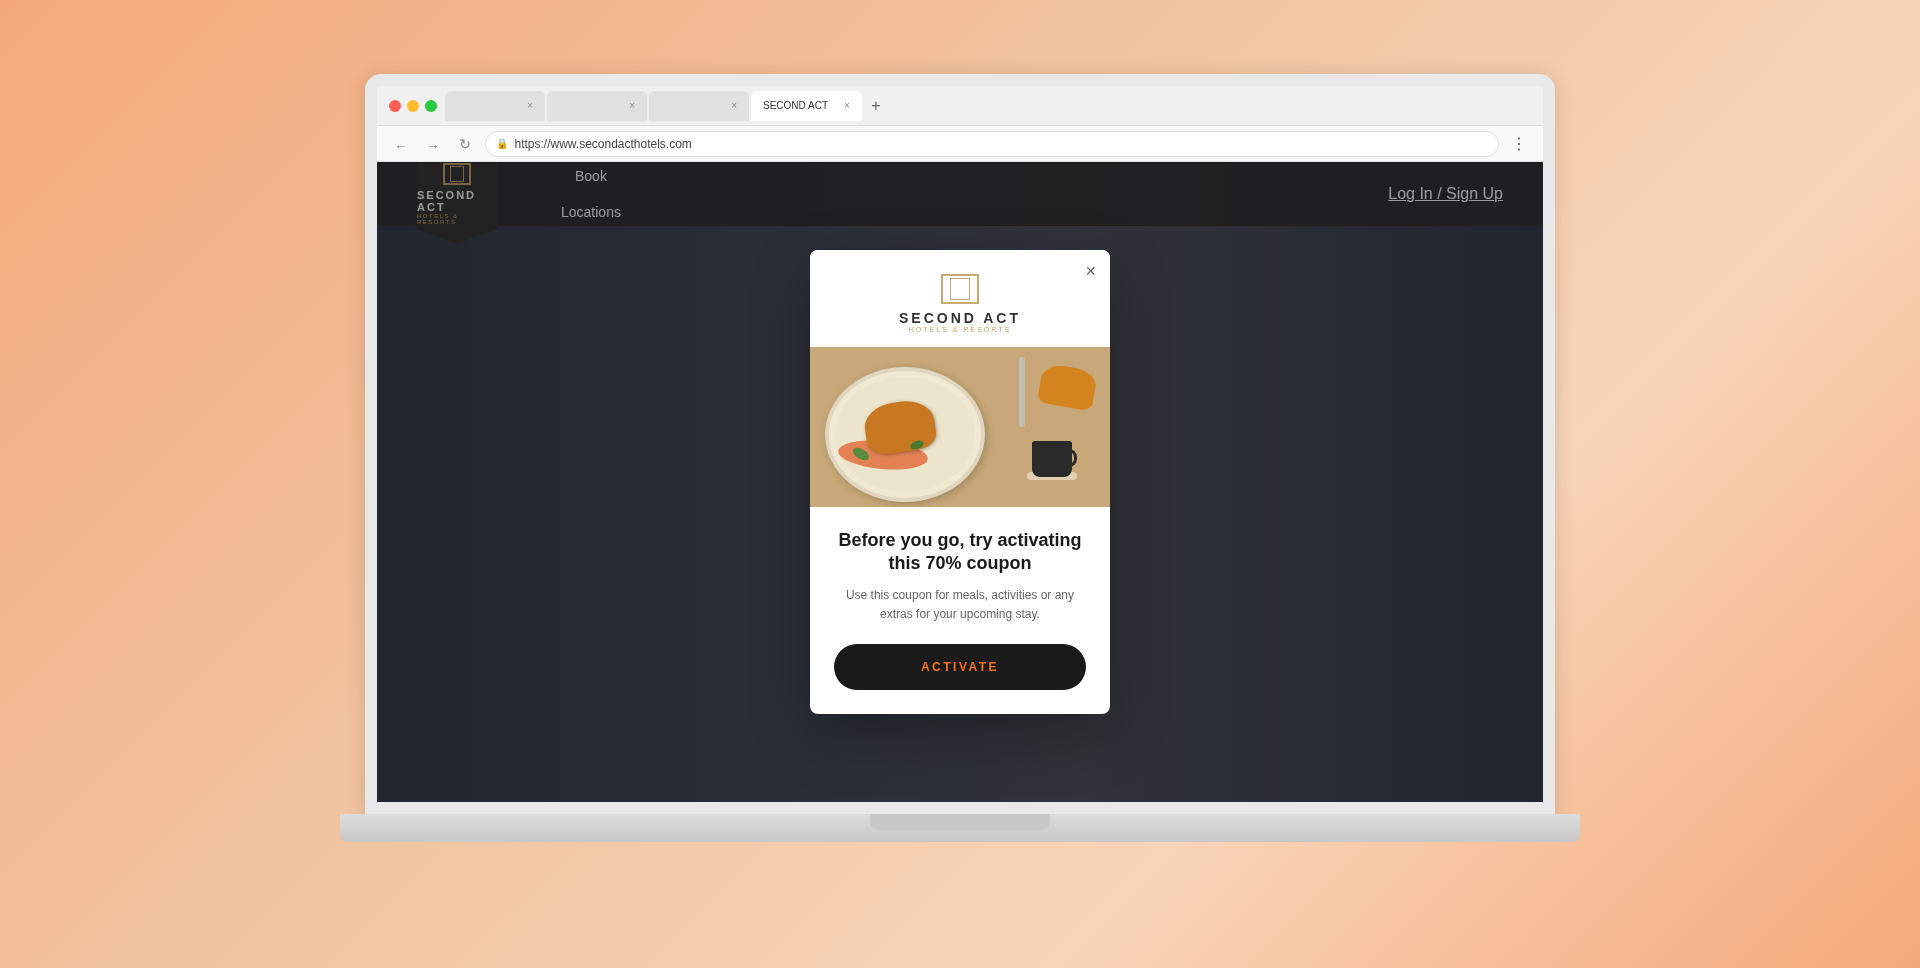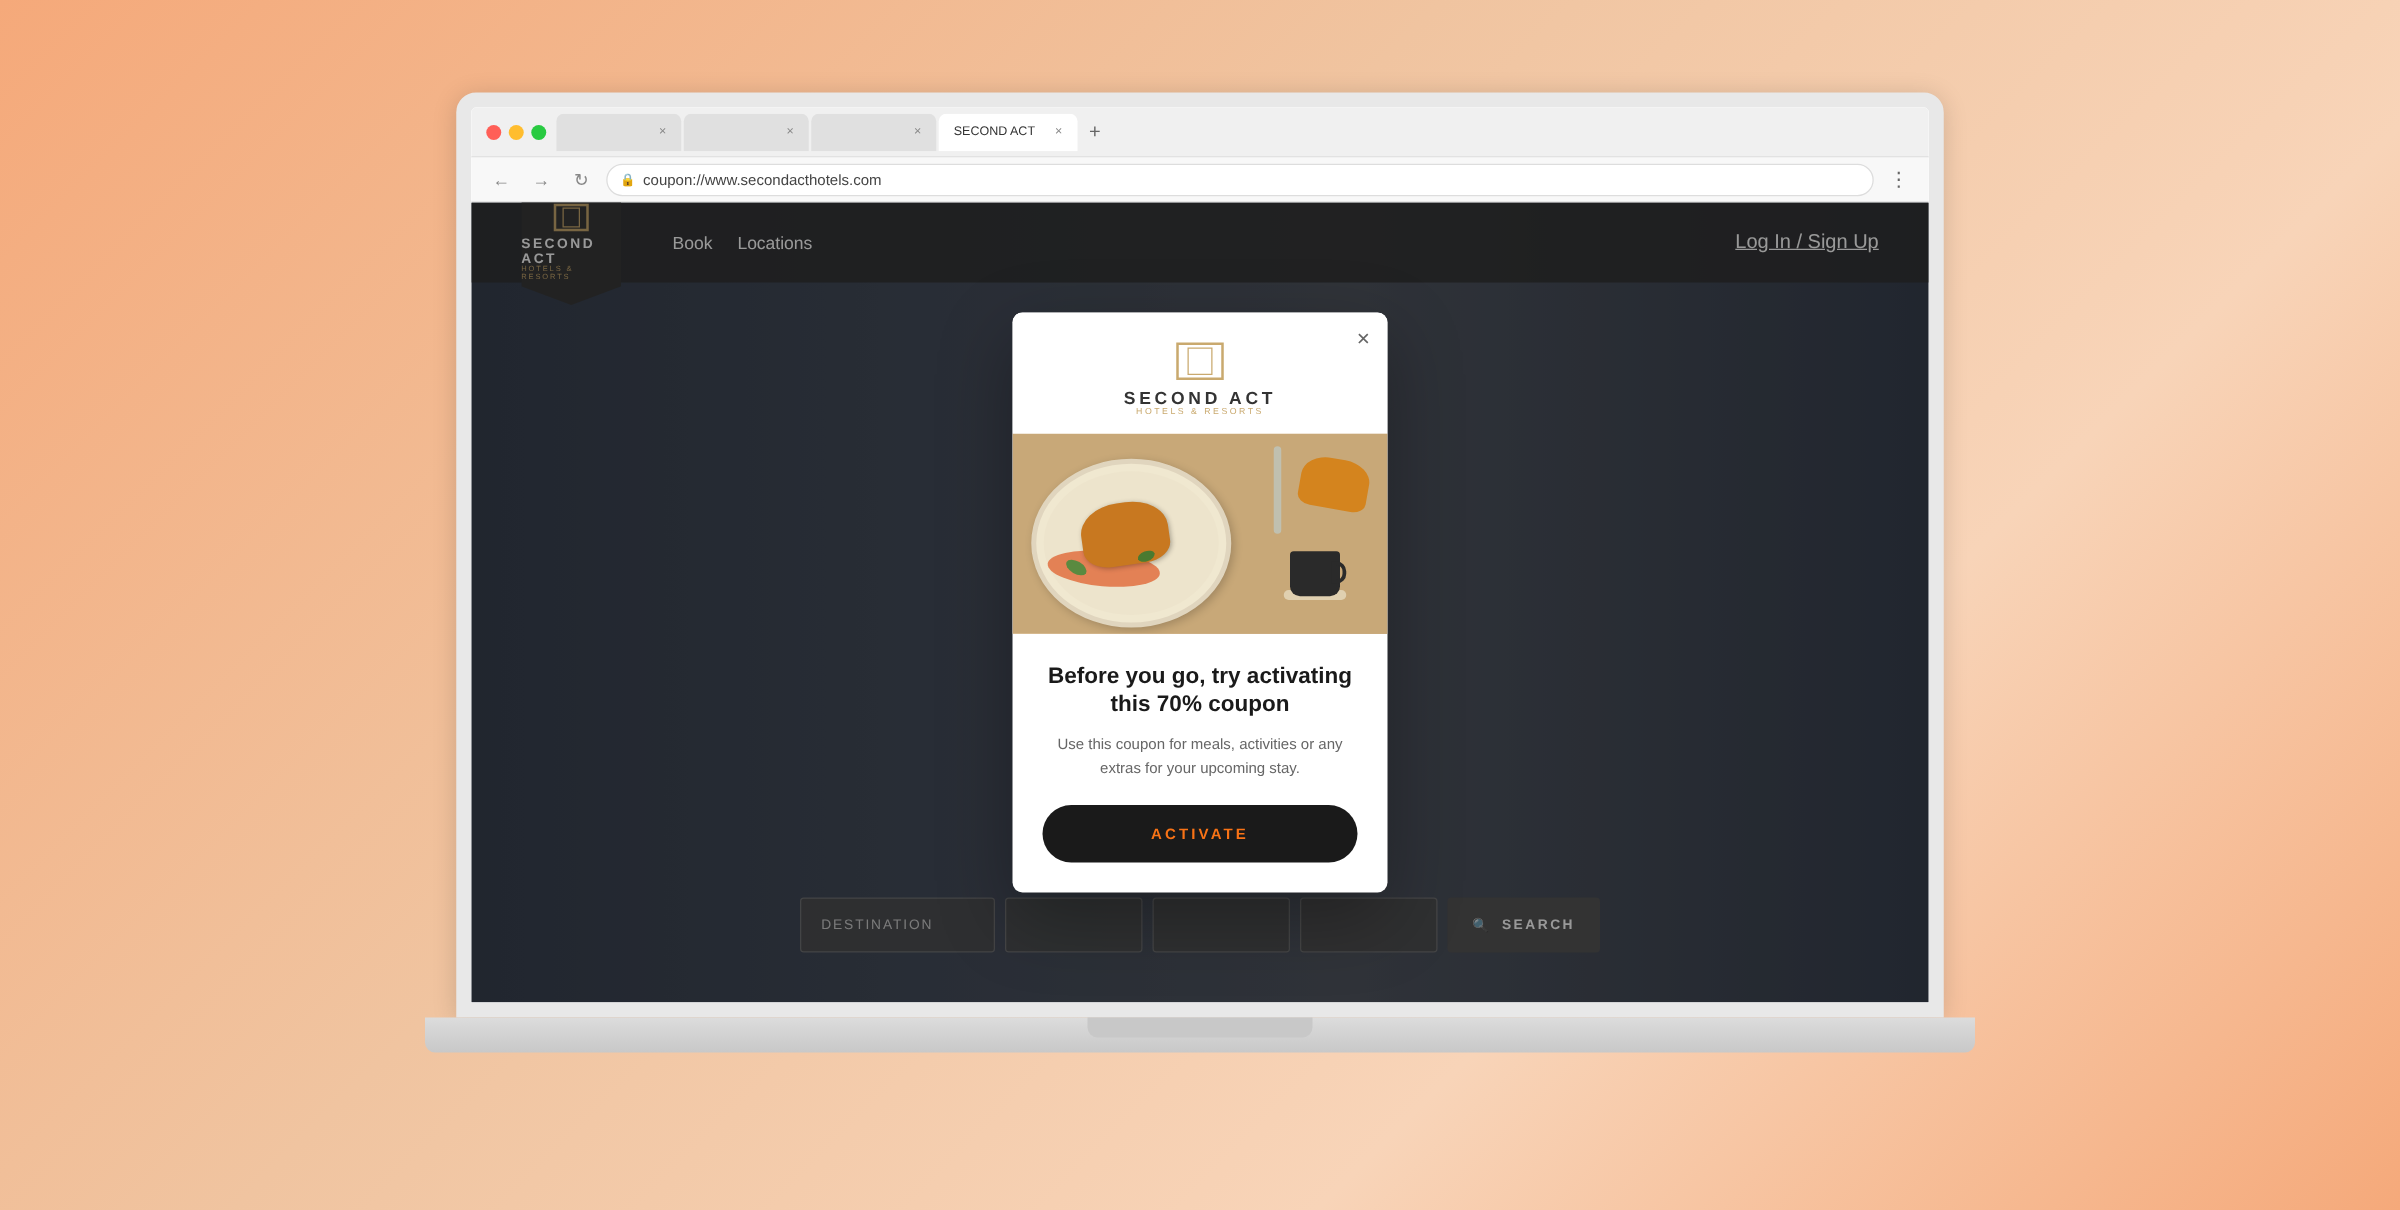--- a/index.html
+++ b/index.html
@@ -258,21 +258,22 @@
       font-size: 6px;
       letter-spacing: 1.5px;
       color: #c9a96e;
       text-transform: uppercase;
     }
 
     .nav-links {
       display: flex;
       gap: 20px;
       align-items: center;
-      margin-left: 9px;
+      margin-left: 32px;
+      flex-direction: column;
     }
 
     .nav-link {
       font-size: 14px;
       color: #fff;
       text-decoration: none;
       font-weight: 500;
     }
 
     .header-right {
@@ -652,21 +653,21 @@
           <div class="tab-add">+</div>
         </div>
       </div>
 
       <div class="browser-toolbar">
         <div class="nav-btn">←</div>
         <div class="nav-btn">→</div>
         <div class="nav-btn">↻</div>
         <div class="url-bar">
           <span class="lock-icon">🔒</span>
-          <span>coupon://www.secondacthotels.com</span>
+          <span>https://www.secondacthotels.com</span>
         </div>
         <div class="nav-btn menu-btn">⋮</div>
       </div>
 
       <div class="website">
 
         <div class="hero"></div>
 
         <div class="site-header">
           <div class="logo-area">
@@ -680,32 +681,20 @@
           </div>
           <nav class="nav-links">
             <a class="nav-link">Book</a>
             <a class="nav-link">Locations</a>
           </nav>
           <div class="header-right">
             <a class="login-link">Log In / Sign Up</a>
           </div>
         </div>
 
-        <div class="search-bar">
-          <div class="search-field">
-            <span>DESTINATION</span>
-          </div>
-          <div class="search-date"></div>
-          <div class="search-date"></div>
-          <div class="search-date"></div>
-          <div class="search-btn">
-            <span>🔍</span>
-            <span>SEARCH</span>
-          </div>
-        </div>
 
         <div class="modal-overlay">
           <div class="modal">
 
             <div class="modal-close">×</div>
 
             <div class="modal-top">
               <div class="modal-logo-icon"></div>
               <div class="modal-logo-main">SECOND ACT</div>
               <div class="modal-logo-sub">HOTELS &amp; RESORTS</div>

